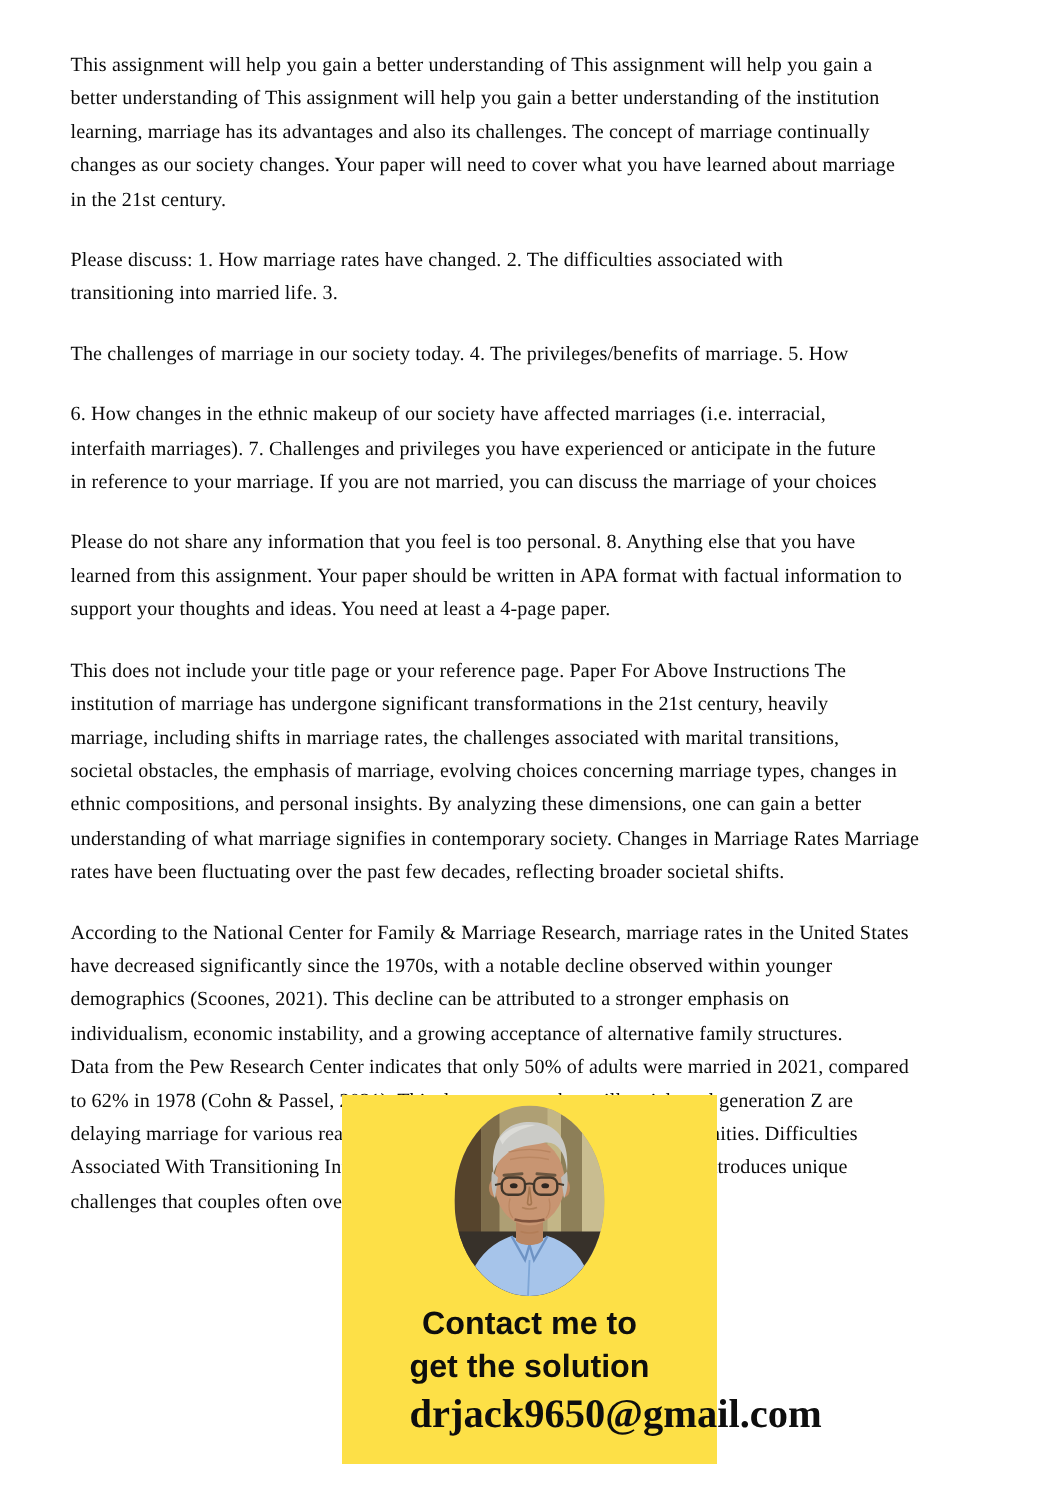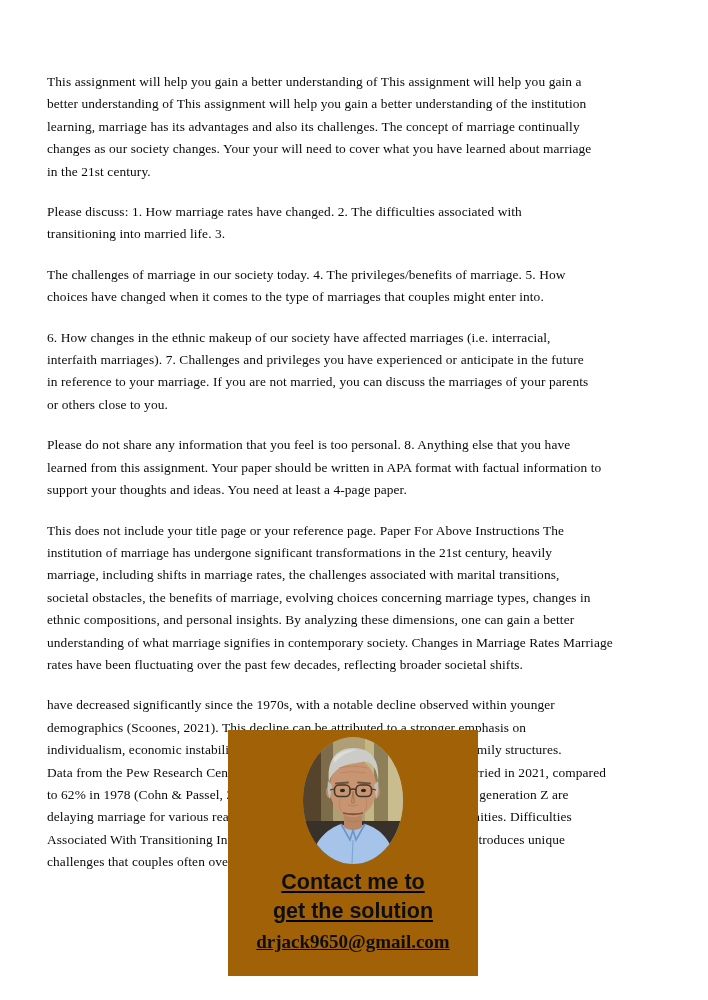--- a/index.html
+++ b/index.html
@@ -8,21 +8,20 @@
     background:#ffffff;
     position:relative;
     overflow:hidden;
     font-family:"Liberation Serif","DejaVu Serif",serif;
   }
   .doc-text{
     position:absolute;
     left:47px;top:32px;
     width:620px;
     color:#0a0a0a;
-    margin-top:39px;
   }
   .para{margin:0 0 18px 0;}
   .line{
     white-space:nowrap;
     font-size:13.4px;
     line-height:22.4px;
     letter-spacing:0.1px;
   }
   .promo{
     position:absolute;
@@ -42,77 +41,77 @@
     font-family:"Liberation Sans","DejaVu Sans",sans-serif;
     font-weight:bold;
     font-size:21.5px;
     line-height:29px;
     color:#0e0e0e;
   }
   .promo-email{
     margin-top:4px;
     font-family:"Liberation Serif","DejaVu Serif",serif;
     font-weight:bold;
-    font-size:19px;
+    font-size:27px;
     line-height:24px;
     color:#0e0e0e;
+    padding-left:45px;
   }
 </style>
 </head>
 <body>
 
 <div class="doc-text" id="doc">
     <div class="para">
       <div class="line">This assignment will help you gain a better understanding of This assignment will help you gain a</div>
       <div class="line">better understanding of This assignment will help you gain a better understanding of the institution</div>
       <div class="line">learning, marriage has its advantages and also its challenges. The concept of marriage continually</div>
-      <div class="line">changes as our society changes. Your your will need to cover what you have learned about marriage</div>
+      <div class="line">changes as our society changes. Your paper will need to cover what you have learned about marriage</div>
       <div class="line">in the 21st century.</div>
     </div>
     <div class="para">
       <div class="line">Please discuss: 1. How marriage rates have changed. 2. The difficulties associated with</div>
       <div class="line">transitioning into married life. 3.</div>
     </div>
     <div class="para">
       <div class="line">The challenges of marriage in our society today. 4. The privileges/benefits of marriage. 5. How</div>
-      <div class="line">choices have changed when it comes to the type of marriages that couples might enter into.</div>
     </div>
     <div class="para">
       <div class="line">6. How changes in the ethnic makeup of our society have affected marriages (i.e. interracial,</div>
       <div class="line">interfaith marriages). 7. Challenges and privileges you have experienced or anticipate in the future</div>
-      <div class="line">in reference to your marriage. If you are not married, you can discuss the marriages of your parents</div>
-      <div class="line">or others close to you.</div>
+      <div class="line">in reference to your marriage. If you are not married, you can discuss the marriage of your choices</div>
     </div>
     <div class="para">
       <div class="line">Please do not share any information that you feel is too personal. 8. Anything else that you have</div>
       <div class="line">learned from this assignment. Your paper should be written in APA format with factual information to</div>
       <div class="line">support your thoughts and ideas. You need at least a 4-page paper.</div>
     </div>
     <div class="para">
       <div class="line">This does not include your title page or your reference page. Paper For Above Instructions The</div>
       <div class="line">institution of marriage has undergone significant transformations in the 21st century, heavily</div>
       <div class="line">marriage, including shifts in marriage rates, the challenges associated with marital transitions,</div>
-      <div class="line">societal obstacles, the benefits of marriage, evolving choices concerning marriage types, changes in</div>
+      <div class="line">societal obstacles, the emphasis of marriage, evolving choices concerning marriage types, changes in</div>
       <div class="line">ethnic compositions, and personal insights. By analyzing these dimensions, one can gain a better</div>
       <div class="line">understanding of what marriage signifies in contemporary society. Changes in Marriage Rates Marriage</div>
       <div class="line">rates have been fluctuating over the past few decades, reflecting broader societal shifts.</div>
     </div>
     <div class="para">
+      <div class="line">According to the National Center for Family &amp; Marriage Research, marriage rates in the United States</div>
       <div class="line">have decreased significantly since the 1970s, with a notable decline observed within younger</div>
       <div class="line">demographics (Scoones, 2021). This decline can be attributed to a stronger emphasis on</div>
       <div class="line">individualism, economic instability, and a growing acceptance of alternative family structures.</div>
       <div class="line">Data from the Pew Research Center indicates that only 50% of adults were married in 2021, compared</div>
       <div class="line">to 62% in 1978 (Cohn &amp; Passel, 2021). This data suggests that millennials and generation Z are</div>
       <div class="line">delaying marriage for various reasons, including education and career opportunities. Difficulties</div>
       <div class="line">Associated With Transitioning Into Married Life Transitioning into marriage introduces unique</div>
       <div class="line">challenges that couples often overcome through mutual effort.</div>
     </div>
   </div>
 
-<div class="promo" style="background: #a16207; text-decoration: underline;">
+<div class="promo" style="background: #fde047;">
   <svg class="promo-photo" viewBox="0 0 100 127" xmlns="http://www.w3.org/2000/svg" aria-hidden="true">
     <defs>
       <clipPath id="ovalClip">
           <ellipse cx="50" cy="63.5" rx="50" ry="63.5"></ellipse>
         </clipPath>
     </defs>
     <g clip-path="url(#ovalClip)">
       <rect x="0" y="0" width="100" height="127" fill="#ae9f74"></rect>
       <rect x="0" y="0" width="18" height="127" fill="#55432c"></rect>
       <rect x="18" y="0" width="12" height="127" fill="#7d6c4a"></rect>

